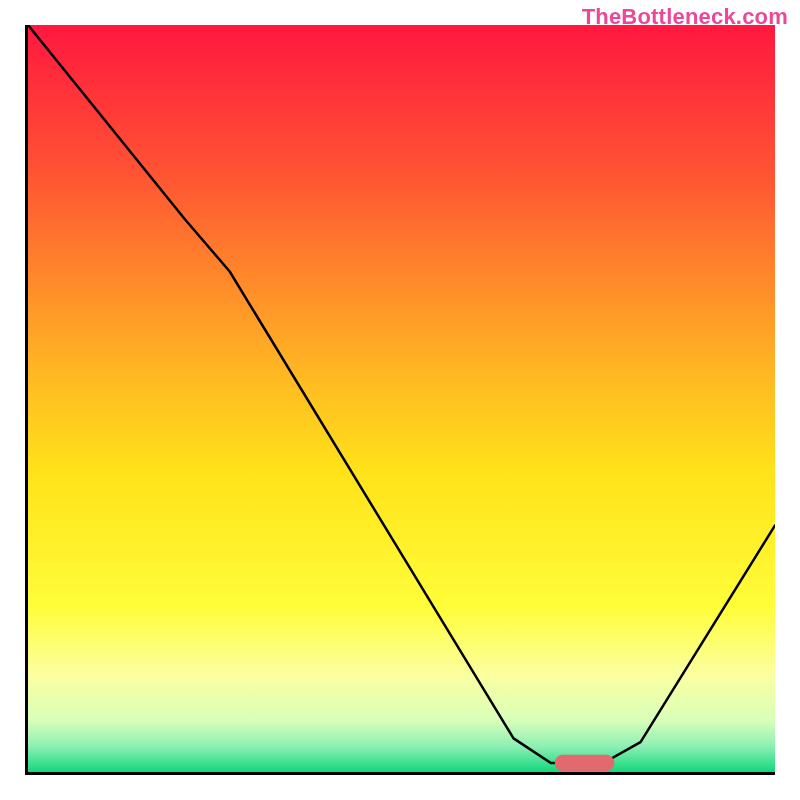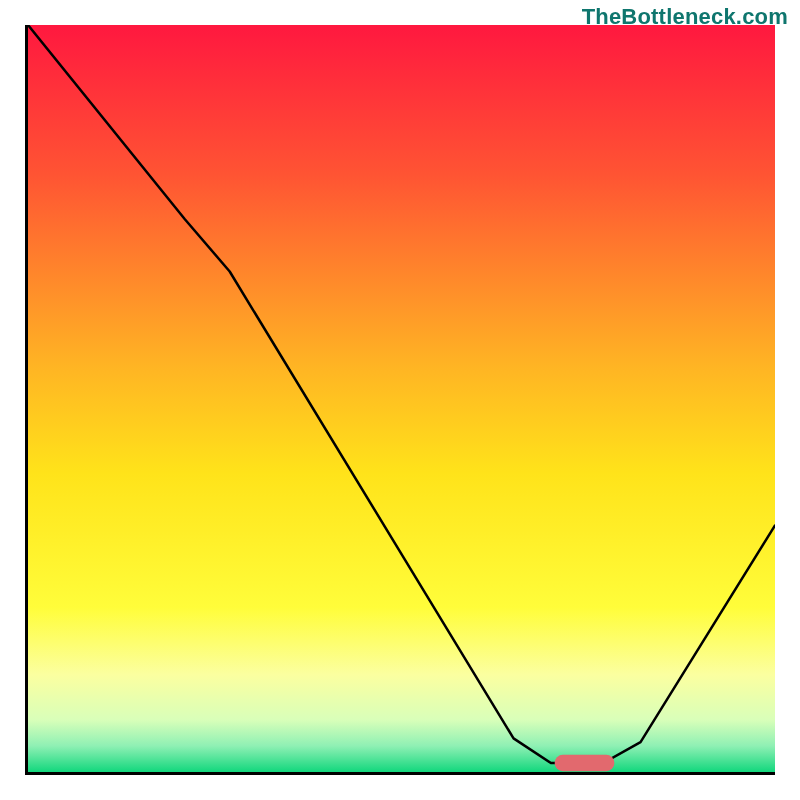--- a/index.html
+++ b/index.html
@@ -14,21 +14,21 @@
     position: relative;
     width: 800px;
     height: 800px;
   }
   .watermark {
     position: absolute;
     top: 4px;
     right: 12px;
     font-size: 22px;
     font-weight: 600;
-    color: #0f766e;
+    color: #ec4899;
     letter-spacing: 0.2px;
   }
   .plot-frame {
     position: absolute;
     left: 25px;
     top: 25px;
     width: 750px;
     height: 750px;
     border-left: 3px solid #000;
     border-bottom: 3px solid #000;

